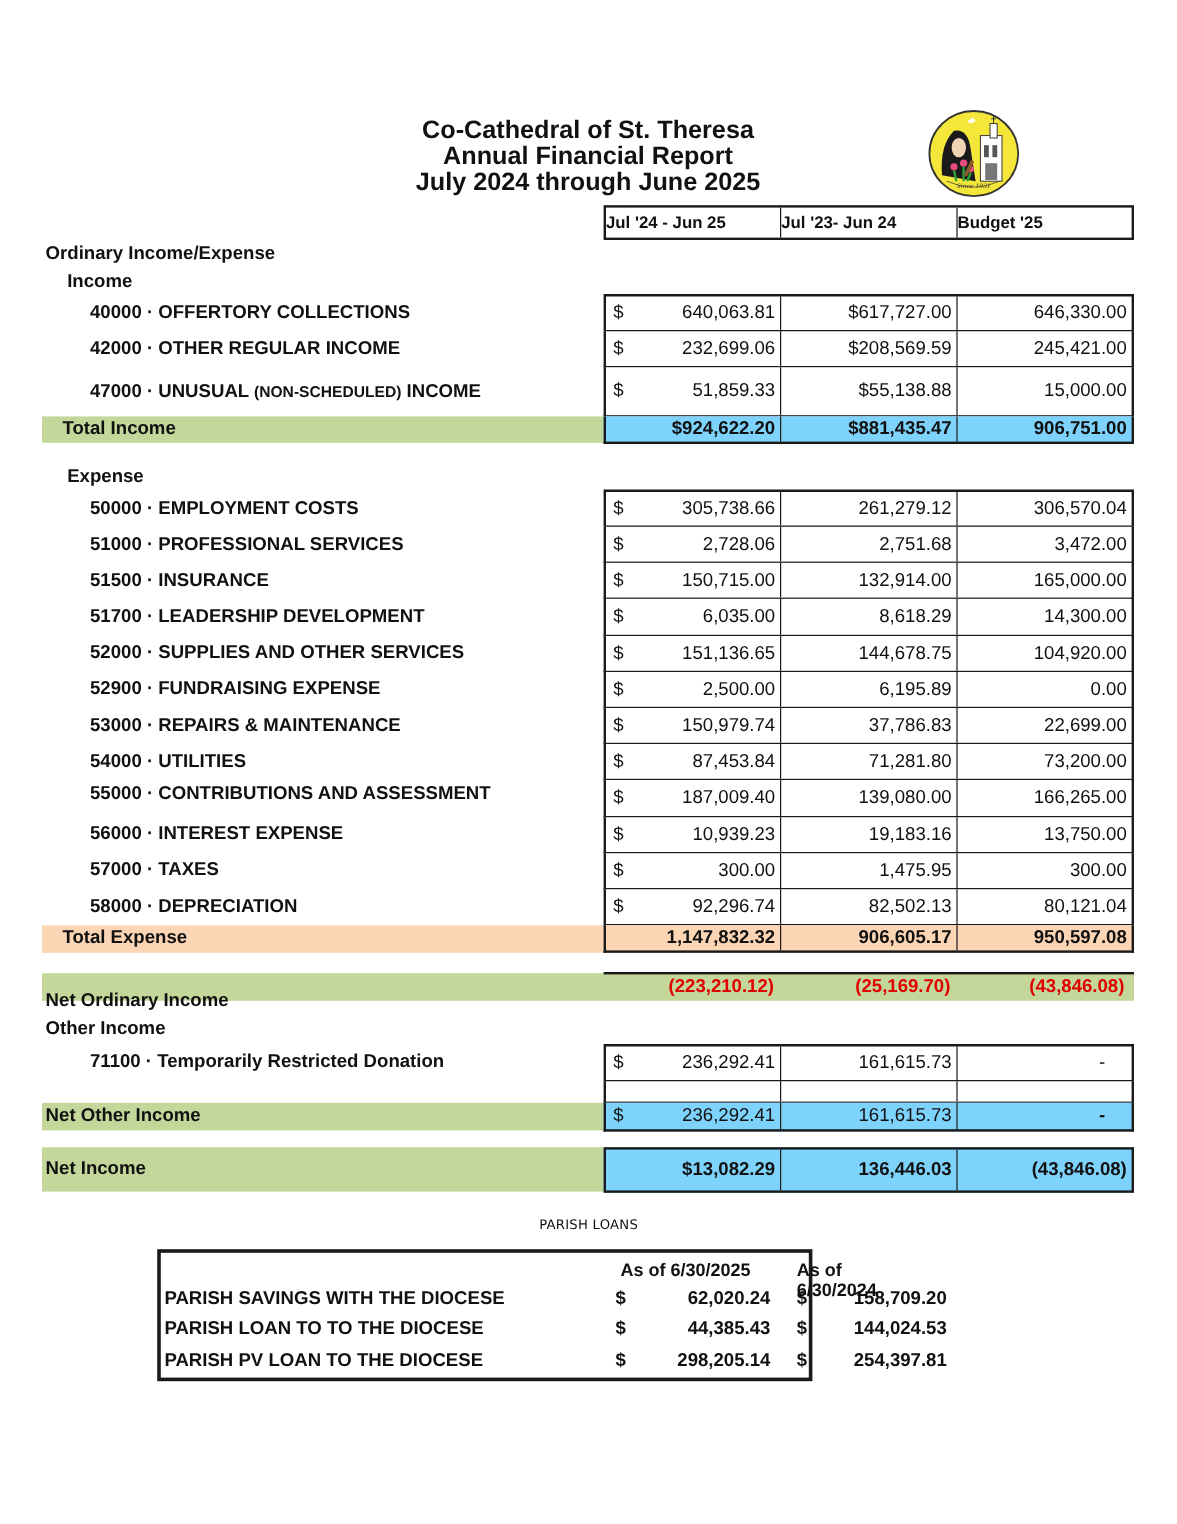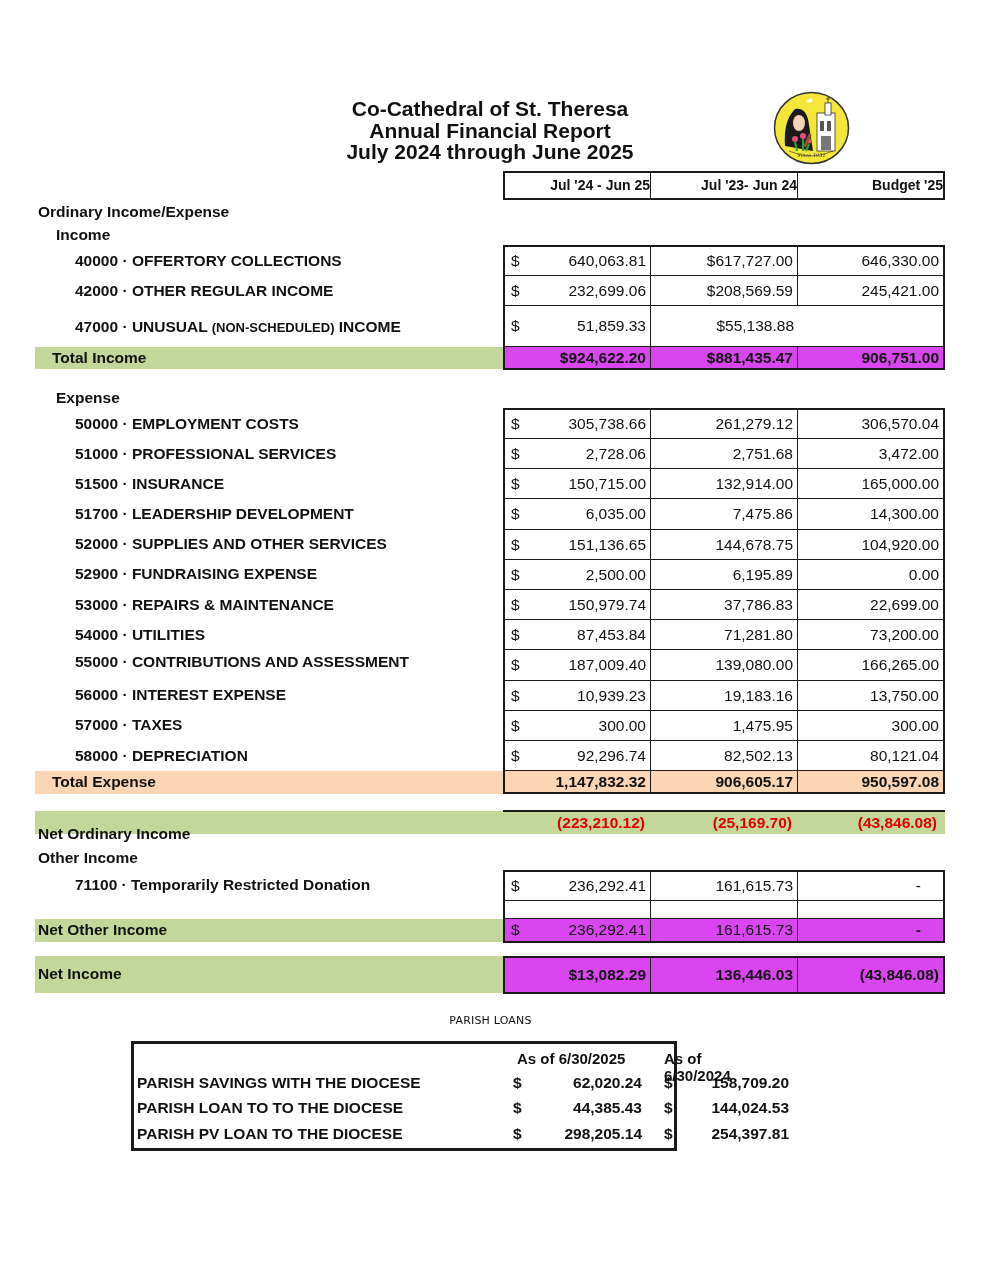--- a/index.html
+++ b/index.html
@@ -5,21 +5,21 @@
   html, body { margin: 0; padding: 0; background: #ffffff; }
   body { width: 981px; height: 1270px; position: relative; overflow: hidden;
          font-family: "Liberation Sans", "DejaVu Sans", sans-serif; color: #111; }
   .title-block { position: absolute; left: 300px; width: 380px; top: 98px; }
   .title-block div { text-align: center; font-weight: bold; font-size: 21px; line-height: 21.5px; }
 
   .logo { position: absolute; left: 773px; top: 91px; width: 77px; height: 74px; }
 
   .hdr-table { position: absolute; left: 503px; top: 171px; width: 442px; height: 29px;
                display: flex; border: 2px solid #1a1a1a; box-sizing: border-box; }
-  .hdr-cell { flex: 0 0 auto; box-sizing: border-box; text-align: right; font-weight: bold;
+  .hdr-cell { flex: 0 0 auto; box-sizing: border-box; text-align: left; font-weight: bold;
               font-size: 14px; line-height: 25px; border-right: 1.5px solid #1a1a1a; }
   .hdr-cell:last-child { border-right: none; }
 
   .lbl { position: absolute; font-weight: bold; font-size: 15.5px; white-space: nowrap; }
   .lbl.sec { left: 38px; }
   .lbl.sub { left: 56px; }
   .lbl.item { left: 75px; }
   .lbl .small { font-size: 13px; }
 
   .band { position: absolute; left: 35px; }
@@ -30,21 +30,21 @@
   .row.boxed { border-left: 2px solid #1a1a1a; border-right: 2px solid #1a1a1a; border-bottom: 1.5px solid #1a1a1a; }
   .row.boxed.first { border-top: 2px solid #1a1a1a; }
   .cell { box-sizing: border-box; position: relative; font-size: 15.5px; text-align: right;
           padding-right: 4px; border-right: 1.5px solid #1a1a1a; display: flex; align-items: center; justify-content: flex-end; }
   .cell:last-child { border-right: none; }
   .c1 { width: 146px; }
   .c2 { width: 147px; }
   .c3 { width: 145px; }
   .cell .dollar { position: absolute; left: 6px; }
   .row.bold .cell { font-weight: bold; }
-  .row.green { background: #d946ef; justify-content: flex-end; }
+  .row.green { background: #7dd3fc; justify-content: flex-end; }
   .row.peach { background: #fcd5b4; }
 
   .netord { position: absolute; left: 503px; top: 810px; width: 442px; height: 24px; border-top: 2px solid #1a1a1a; display: flex; box-sizing: border-box; }
   .netord .cell { border-right: none; font-weight: bold; color: #e00000; }
 
   .loans-title { position: absolute; left: 300px; width: 381px; top: 1014px; text-align: center;
                  font-family: "DejaVu Sans", sans-serif; font-weight: normal; font-size: 11px; letter-spacing: 0.2px; }
   .loans-box { position: absolute; left: 131px; top: 1041px; width: 546px; height: 110px;
                border: 3px solid #1a1a1a; box-sizing: border-box; }
   .loans-hdr { position: absolute; top: 6px; font-weight: bold; font-size: 15px; }
@@ -119,20 +119,21 @@
     </div>
   <div class="cell c2">$208,569.59</div>
   <div class="cell c3">245,421.00</div>
 </div>
 <div class="row boxed" style="top:306px;height:41px;">
   <div class="cell c1">
       <span class="dollar">$</span>
       <span>51,859.33</span>
     </div>
   <div class="cell c2">$55,138.88</div>
+  <div class="cell c3">15,000.00</div>
 </div>
 
 <div class="band green" style="top:347px;height:22px;width:468px;"></div>
 <div class="lbl" style="left:52px;top:349px;">Total Income</div>
 <div class="row boxed bold green" style="top:347px;height:23px;border-bottom:2px solid #1a1a1a;">
   <div class="cell c1">$924,622.20</div>
   <div class="cell c2">$881,435.47</div>
   <div class="cell c3">906,751.00</div>
 </div>
 
@@ -173,21 +174,21 @@
       <span>150,715.00</span>
     </div>
   <div class="cell c2">132,914.00</div>
   <div class="cell c3">165,000.00</div>
 </div>
 <div class="row boxed" style="top:499px;height:31px;">
   <div class="cell c1">
       <span class="dollar">$</span>
       <span>6,035.00</span>
     </div>
-  <div class="cell c2">7,475.86</div>
+  <div class="cell c2">8,618.29</div>
   <div class="cell c3">14,300.00</div>
 </div>
 <div class="row boxed" style="top:530px;height:30px;">
   <div class="cell c1">
       <span class="dollar">$</span>
       <span>151,136.65</span>
     </div>
   <div class="cell c2">144,678.75</div>
   <div class="cell c3">104,920.00</div>
 </div>

